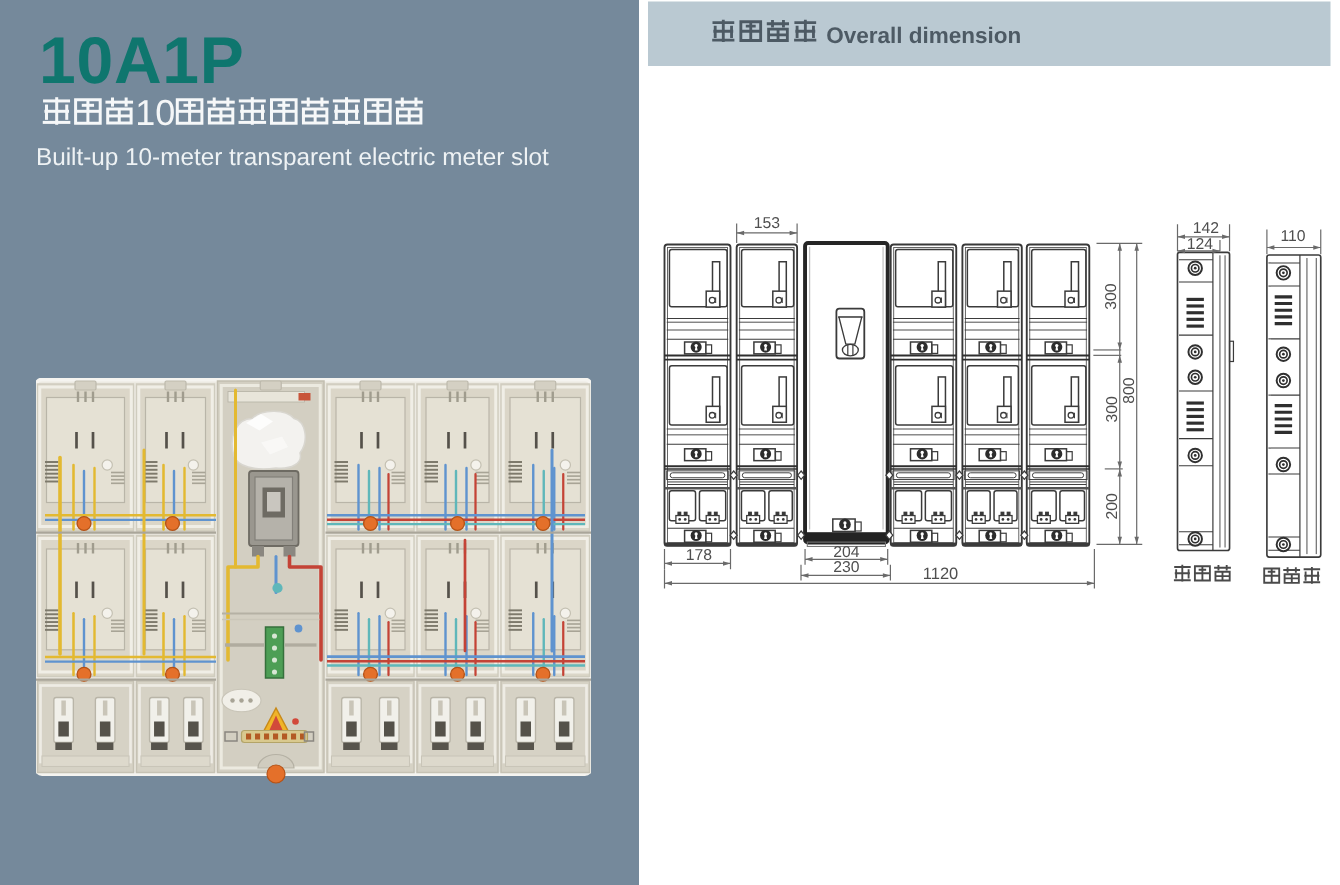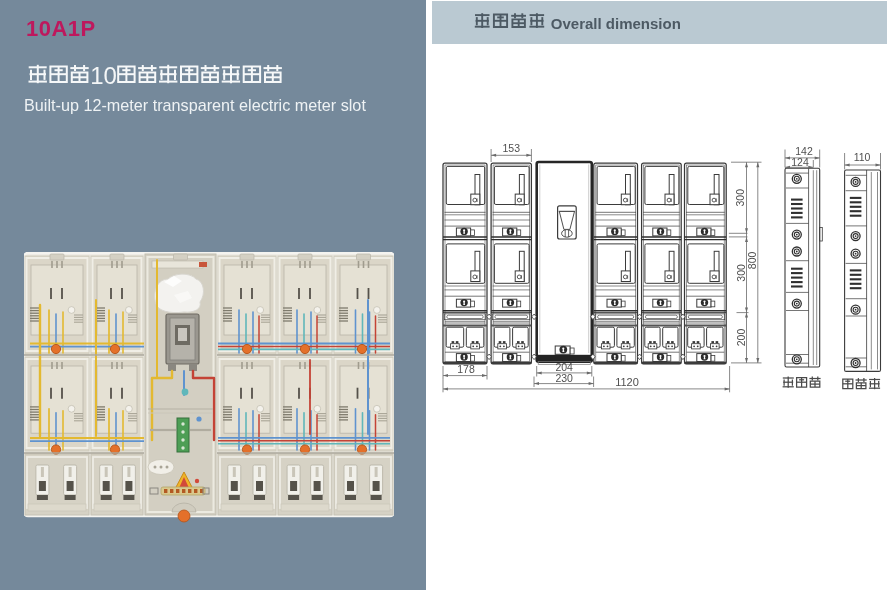--- a/index.html
+++ b/index.html
@@ -2,21 +2,21 @@
 <html><head><meta charset="utf-8">
 <style>
 html,body{margin:0;padding:0;width:893px;height:590px;background:#ffffff;
 font-family:"Liberation Sans",sans-serif;overflow:hidden;position:relative}
 .abs{position:absolute}
 </style></head>
 <body>
 
 <div class="abs" style="left:0;top:0;width:426px;height:590px;background:#75899b"></div>
 
-<div class="abs" style="left:26px;top:16px;font-size:22px;font-weight:700;color:#be185d;letter-spacing:0.5px">10A1P</div>
+<div class="abs" style="left:26px;top:16px;font-size:44px;font-weight:700;color:#0f766e;letter-spacing:0.5px">10A1P</div>
 
 <svg class="abs" style="left:0;top:0" width="330" height="100" viewBox="0 0 330 100">
     <path d="M28.7 67.3 h18.0" stroke="#f6f8f9" stroke-width="2.00" fill="none"></path>
     <path d="M29.6 74.2 h16.4" stroke="#f6f8f9" stroke-width="2.00" fill="none"></path>
     <path d="M28.5 81.6 h18.4" stroke="#f6f8f9" stroke-width="2.00" fill="none"></path>
     <path d="M37.8 64.8 v18.4" stroke="#f6f8f9" stroke-width="2.00" fill="none"></path>
     <path d="M31.0 69.7 v10.2" stroke="#f6f8f9" stroke-width="2.00" fill="none"></path>
     <path d="M44.5 69.7 v10.2" stroke="#f6f8f9" stroke-width="2.00" fill="none"></path>
     <path d="M50.4 66.5 h16.4 v15.6 h-16.4 Z" stroke="#f6f8f9" stroke-width="2.00" fill="none"></path>
     <path d="M50.4 74.2 h16.4" stroke="#f6f8f9" stroke-width="2.00" fill="none"></path>
@@ -66,21 +66,21 @@
     <path d="M251.9 66.5 v15.6" stroke="#f6f8f9" stroke-width="2.00" fill="none"></path>
     <path d="M247.8 70.2 h8.2" stroke="#f6f8f9" stroke-width="2.00" fill="none"></path>
     <path d="M263.5 68.1 h18.4" stroke="#f6f8f9" stroke-width="2.00" fill="none"></path>
     <path d="M268.2 65.0 v6.1" stroke="#f6f8f9" stroke-width="2.00" fill="none"></path>
     <path d="M277.3 65.0 v6.1" stroke="#f6f8f9" stroke-width="2.00" fill="none"></path>
     <path d="M265.0 72.6 h15.6 v9.4 h-15.6 Z" stroke="#f6f8f9" stroke-width="2.00" fill="none"></path>
     <path d="M265.0 77.3 h15.6" stroke="#f6f8f9" stroke-width="2.00" fill="none"></path>
     <path d="M272.8 72.6 v9.4" stroke="#f6f8f9" stroke-width="2.00" fill="none"></path>
   </svg>
 
-<div class="abs" style="left:24px;top:96px;font-size:16.2px;color:#eef2f4">Built-up 12-meter transparent electric meter slot</div>
+<div class="abs" style="left:24px;top:96px;font-size:16.2px;color:#eef2f4">Built-up 10-meter transparent electric meter slot</div>
 
 <div class="abs" style="left:432px;top:1px;width:455px;height:43px;background:#bac9d2"></div>
 
 <svg class="abs" style="left:432px;top:1px" width="455" height="43" viewBox="0 0 455 43">
     <path d="M43.0 14.1 h14.5" stroke="#4d5a64" stroke-width="1.90" fill="none"></path>
     <path d="M43.6 19.8 h13.2" stroke="#4d5a64" stroke-width="1.90" fill="none"></path>
     <path d="M42.8 25.7 h14.8" stroke="#4d5a64" stroke-width="1.90" fill="none"></path>
     <path d="M50.2 12.2 v14.8" stroke="#4d5a64" stroke-width="1.90" fill="none"></path>
     <path d="M44.8 16.1 v8.2" stroke="#4d5a64" stroke-width="1.90" fill="none"></path>
     <path d="M55.7 16.1 v8.2" stroke="#4d5a64" stroke-width="1.90" fill="none"></path>

